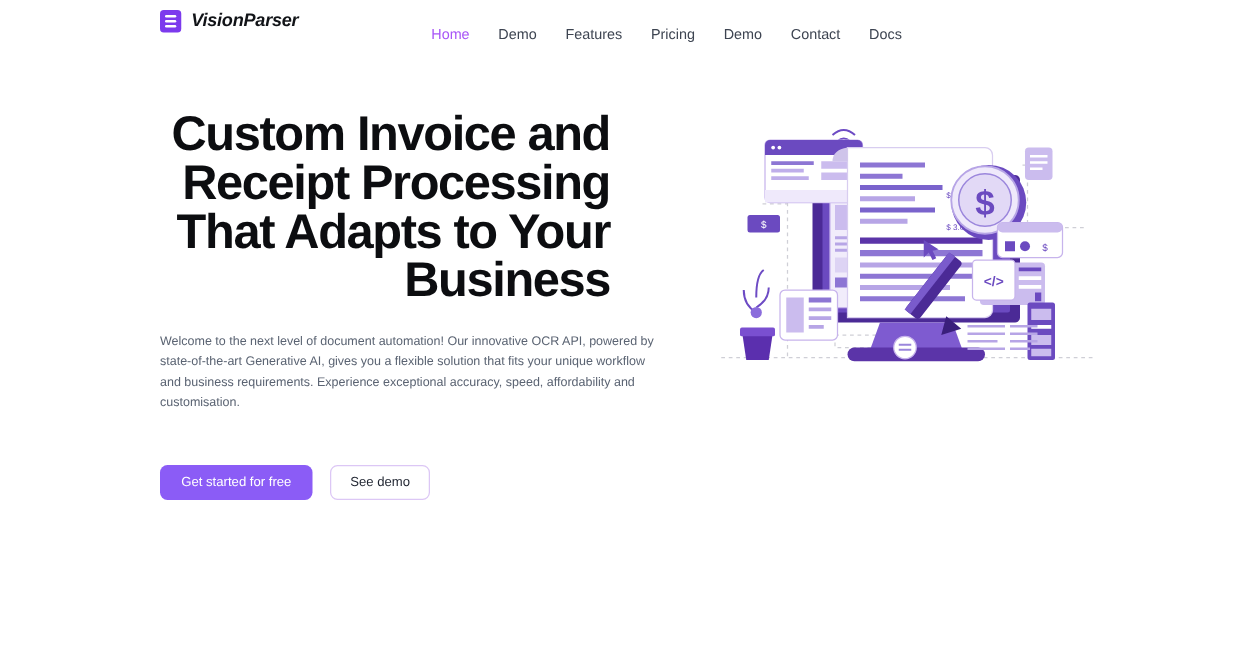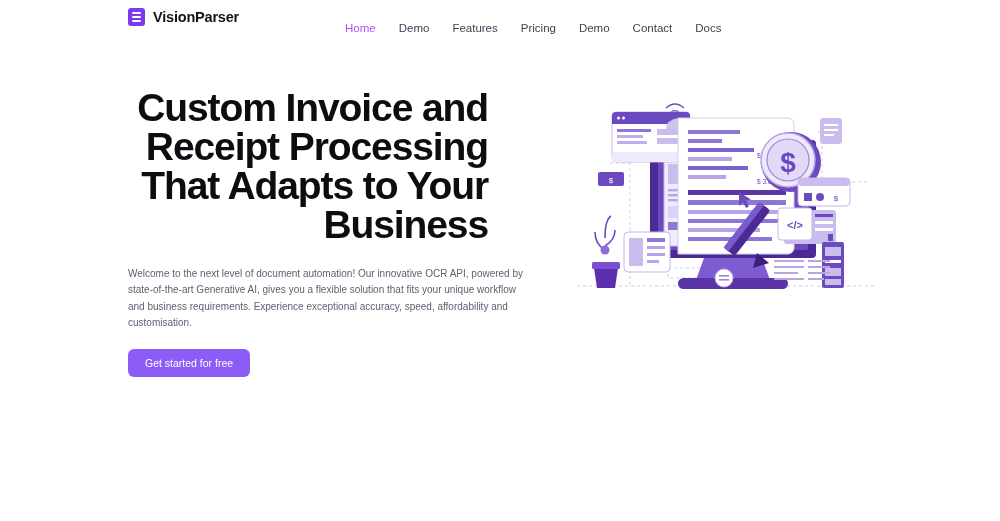--- a/index.html
+++ b/index.html
@@ -23,21 +23,21 @@
     width: 17px; height: 18px;
     background: #7c3aed;
     border-radius: 3px;
     display: flex; flex-direction: column;
     align-items: center; justify-content: center;
     gap: 2.5px;
   }
   .logo-bar { width: 9px; height: 1.6px; background: #ffffff; border-radius: 1px; }
   .brand-name {
     font-size: 14.5px; font-weight: bold; color: #111317;
-    letter-spacing: -0.2px; white-space: nowrap;
+    letter-spacing: -0.2px; white-space: nowrap; font-style: italic;
   }
 
   .nav-links {
     position: absolute; left: 345px; top: 0;
     height: 34px; display: flex; align-items: flex-end; gap: 23px;
   }
   .nav-link {
     font-size: 11.5px; color: #3d4451; text-decoration: none;
     white-space: nowrap; cursor: pointer;
   }
@@ -66,21 +66,21 @@
     font-size: 39px; font-weight: bold; line-height: 1.0;
     color: #0c0d10; letter-spacing: -1.1px;
     width: 360px;
     text-align: right;
   }
   .hero-sub {
     margin-top: 22px;
     font-size: 10px; line-height: 1.63;
     color: #5a6372; width: 400px;
   }
-  .hero-btns { margin-top: 18px; display: flex; gap: 14px; }
+  .hero-btns { margin-top: 41px; display: flex; gap: 14px; }
   .btn-primary {
     background: #8b5cf6; color: #ffffff;
     font-size: 10.5px; border: none; border-radius: 6px;
     padding: 0 17px; height: 28px; cursor: pointer;
     font-family: inherit; white-space: nowrap;
   }
   .btn-outline {
     background: #ffffff; color: #1f2430;
     font-size: 10.5px; border: 1px solid #dcc7f5; border-radius: 6px;
     padding: 0 15px; height: 28px; cursor: pointer;
@@ -122,20 +122,21 @@
 
 </div>
 
 <div class="hero">
 
   <div class="hero-left">
     <h1 class="hero-title">Custom Invoice and Receipt Processing That Adapts to Your Business</h1>
     <p class="hero-sub">Welcome to the next level of document automation! Our innovative OCR API, powered by state-of-the-art Generative AI, gives you a flexible solution that fits your unique workflow and business requirements. Experience exceptional accuracy, speed, affordability and customisation.</p>
     <div class="hero-btns">
       <button class="btn-primary">Get started for free</button>
+      <button class="btn-outline">See demo</button>
     </div>
   </div>
 
   <div class="hero-right">
     <svg class="illus" width="308" height="205" viewBox="0 0 308 205">
 
       <g stroke="#cfcfd6" stroke-width="1" stroke-dasharray="3 3" fill="none">
         <path d="M5 196 H303"></path>
         <path d="M58 60 V196"></path>
         <path d="M38 73 H58"></path>

